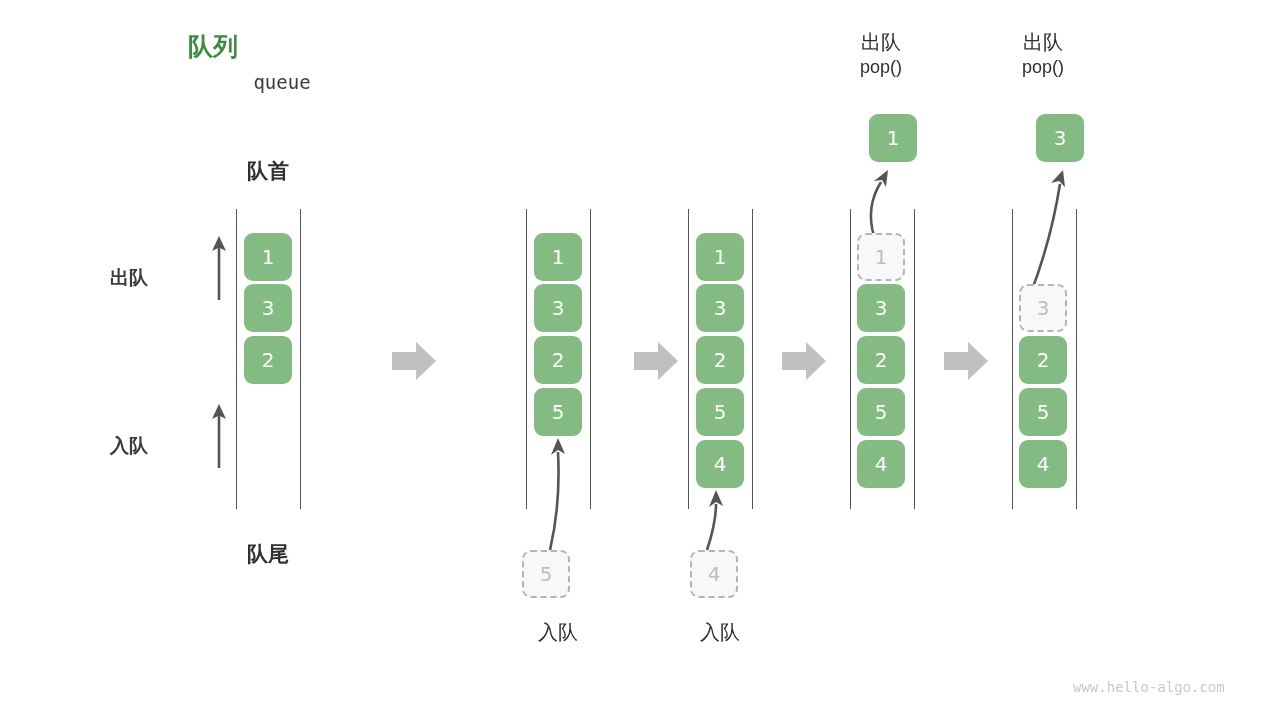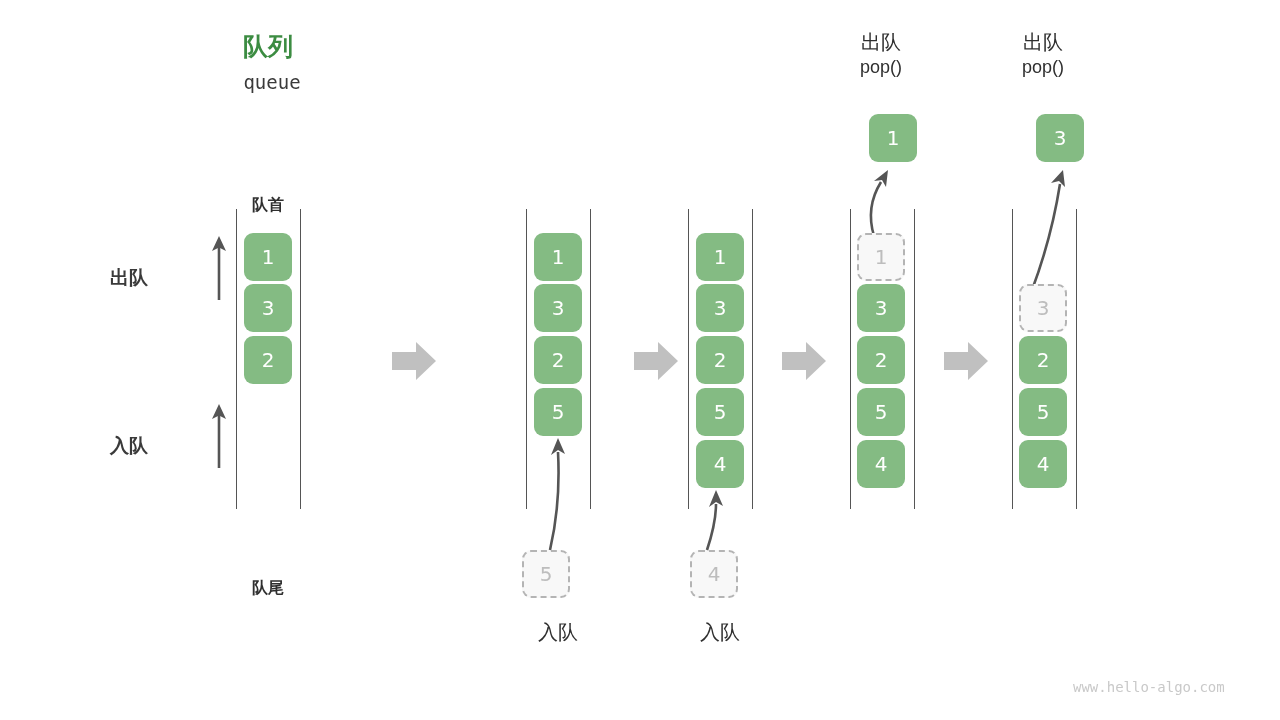--- a/index.html
+++ b/index.html
@@ -23,41 +23,40 @@
   }
 
   
   .abs { position: absolute; }
 
   
   .title-cn {
     font-size: 25px;
     font-weight: bold;
     color: #3c8c42;
-    text-align: center;
+    text-align: left;
     white-space: nowrap;
     line-height: 1;
   }
   .title-en {
     font-family: "DejaVu Sans Mono", "Liberation Mono", monospace;
     font-size: 19px;
     color: #3a3a3a;
     text-align: center;
     white-space: nowrap;
     line-height: 1;
   }
 
   .end-label {
-    font-size: 16px;
+    font-size: 21px;
     font-weight: bold;
     color: #2f2f2f;
     text-align: center;
     white-space: nowrap;
     line-height: 1;
-    margin-top: 36px;
   }
 
   .side-label {
     font-size: 19px;
     font-weight: bold;
     color: #3a3a3a;
     text-align: right;
     white-space: nowrap;
     line-height: 1;
   }
@@ -131,21 +130,21 @@
     color: #c9c9c9;
     white-space: nowrap;
   }
 </style>
 </head>
 <body>
 
 <div id="stage">
 
   <div class="abs title-cn" style="left:188px; top:34px; width:160px;">队列</div>
-  <div class="abs title-en" style="left:192px; top:73px; width:160px;">queue</div>
+  <div class="abs title-en" style="left:202px; top:73px; width:160px;">queue</div>
 
   <div class="abs end-label" style="left:188px; top:161px; width:160px;">队首</div>
   <div class="abs end-label" style="left:188px; top:544px; width:160px;">队尾</div>
 
   <div class="abs side-label" style="left:68px; top:268px; width:80px;">出队</div>
   <svg class="dir-arrow" style="left:208px; top:234px;" width="22" height="68" viewBox="0 0 22 68">
     <line x1="11" y1="66" x2="11" y2="12" stroke="#555555" stroke-width="2.6"></line>
     <path d="M11 2 L18 17 L11 13.5 L4 17 Z" fill="#555555"></path>
   </svg>
 

